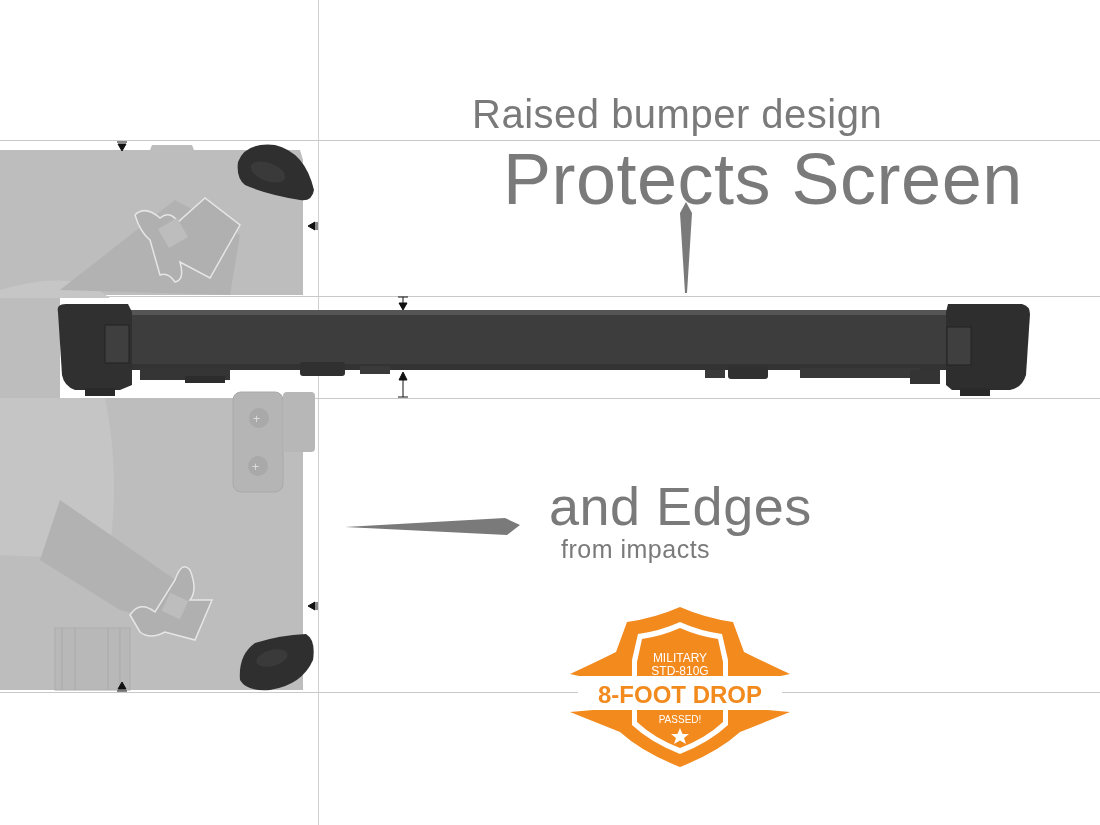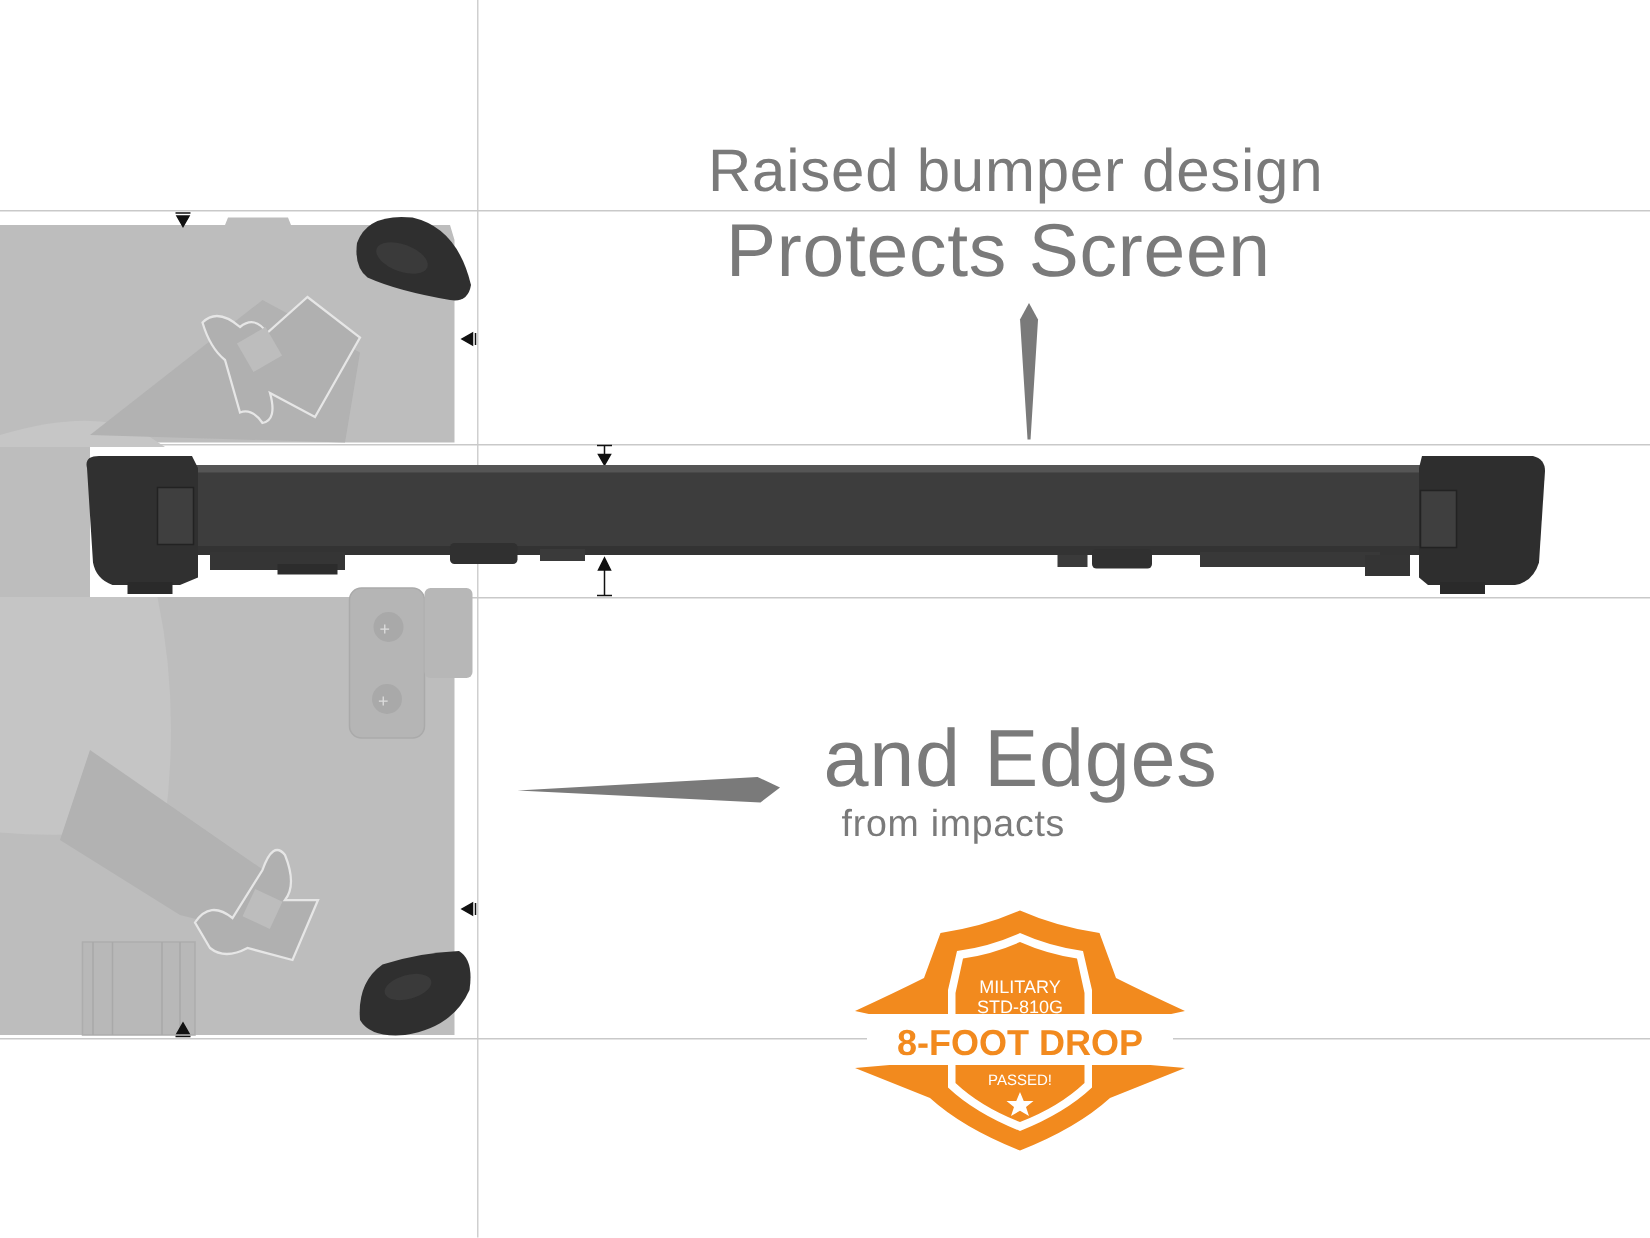--- a/index.html
+++ b/index.html
@@ -1,21 +1,21 @@
 <!DOCTYPE html>
 <html><head>
 <meta charset="utf-8">
 <style>
   html, body { margin:0; padding:0; background:#ffffff; }
   body { width:1100px; height:825px; position:relative; overflow:hidden; font-family:"Liberation Sans", "DejaVu Sans", sans-serif; }
   .guide-h { position:absolute; left:0; width:1100px; height:1px; background:#c9c9c9; }
   .guide-v { position:absolute; top:0; width:1px; height:825px; background:#cfcfcf; }
   .caption { position:absolute; color:#7a7a7a; white-space:nowrap; letter-spacing:0.5px; }
   #t1 { left:472px; top:92px; font-size:40px; }
-  #t2 { left:484px; top:138px; font-size:50px; }
+  #t2 { left:503px; top:138px; font-size:72px; }
   #t3 { left:549px; top:475px; font-size:54px; }
   #t4 { left:561px; top:535px; font-size:25px; }
   svg { position:absolute; left:0; top:0; }
   .badge-text { font-family:"Liberation Sans", "DejaVu Sans", sans-serif; fill:#ffffff; }
   .badge-big { font-family:"Liberation Sans", "DejaVu Sans", sans-serif; fill:#f28a1e; font-weight:bold; }
 </style>
 </head>
 <body>
 
 <div class="guide-v" style="left:318px"></div>

